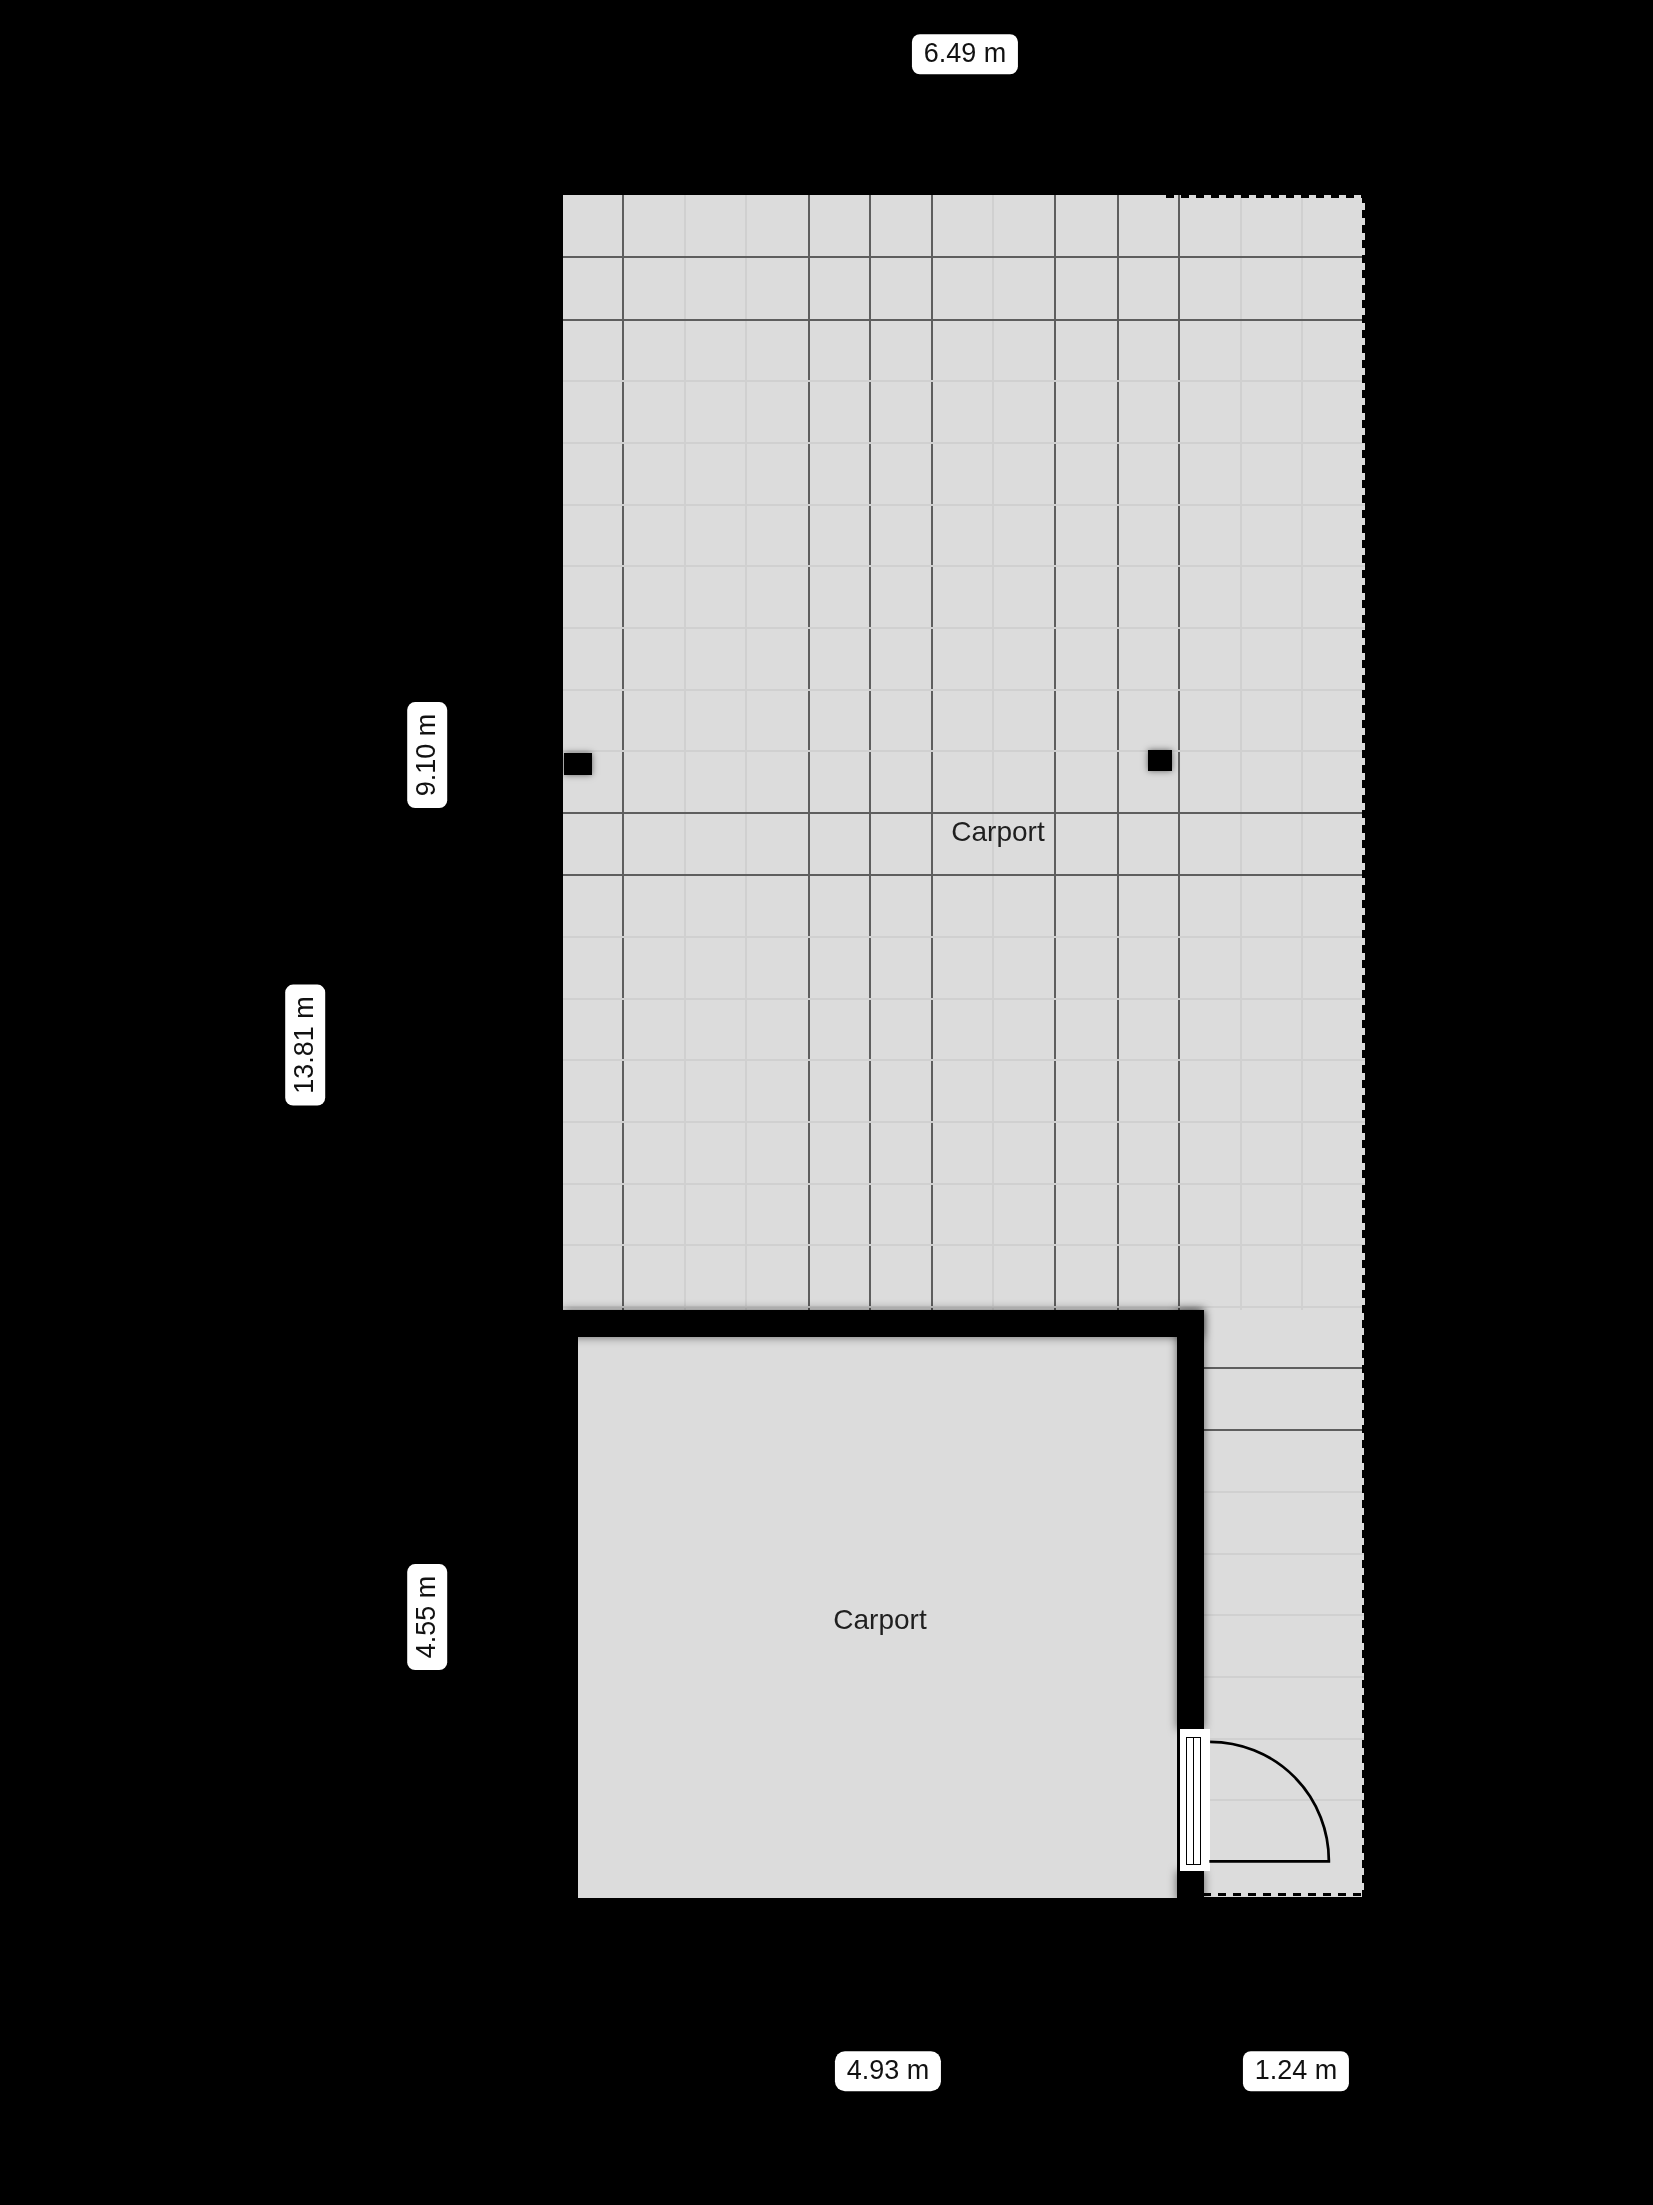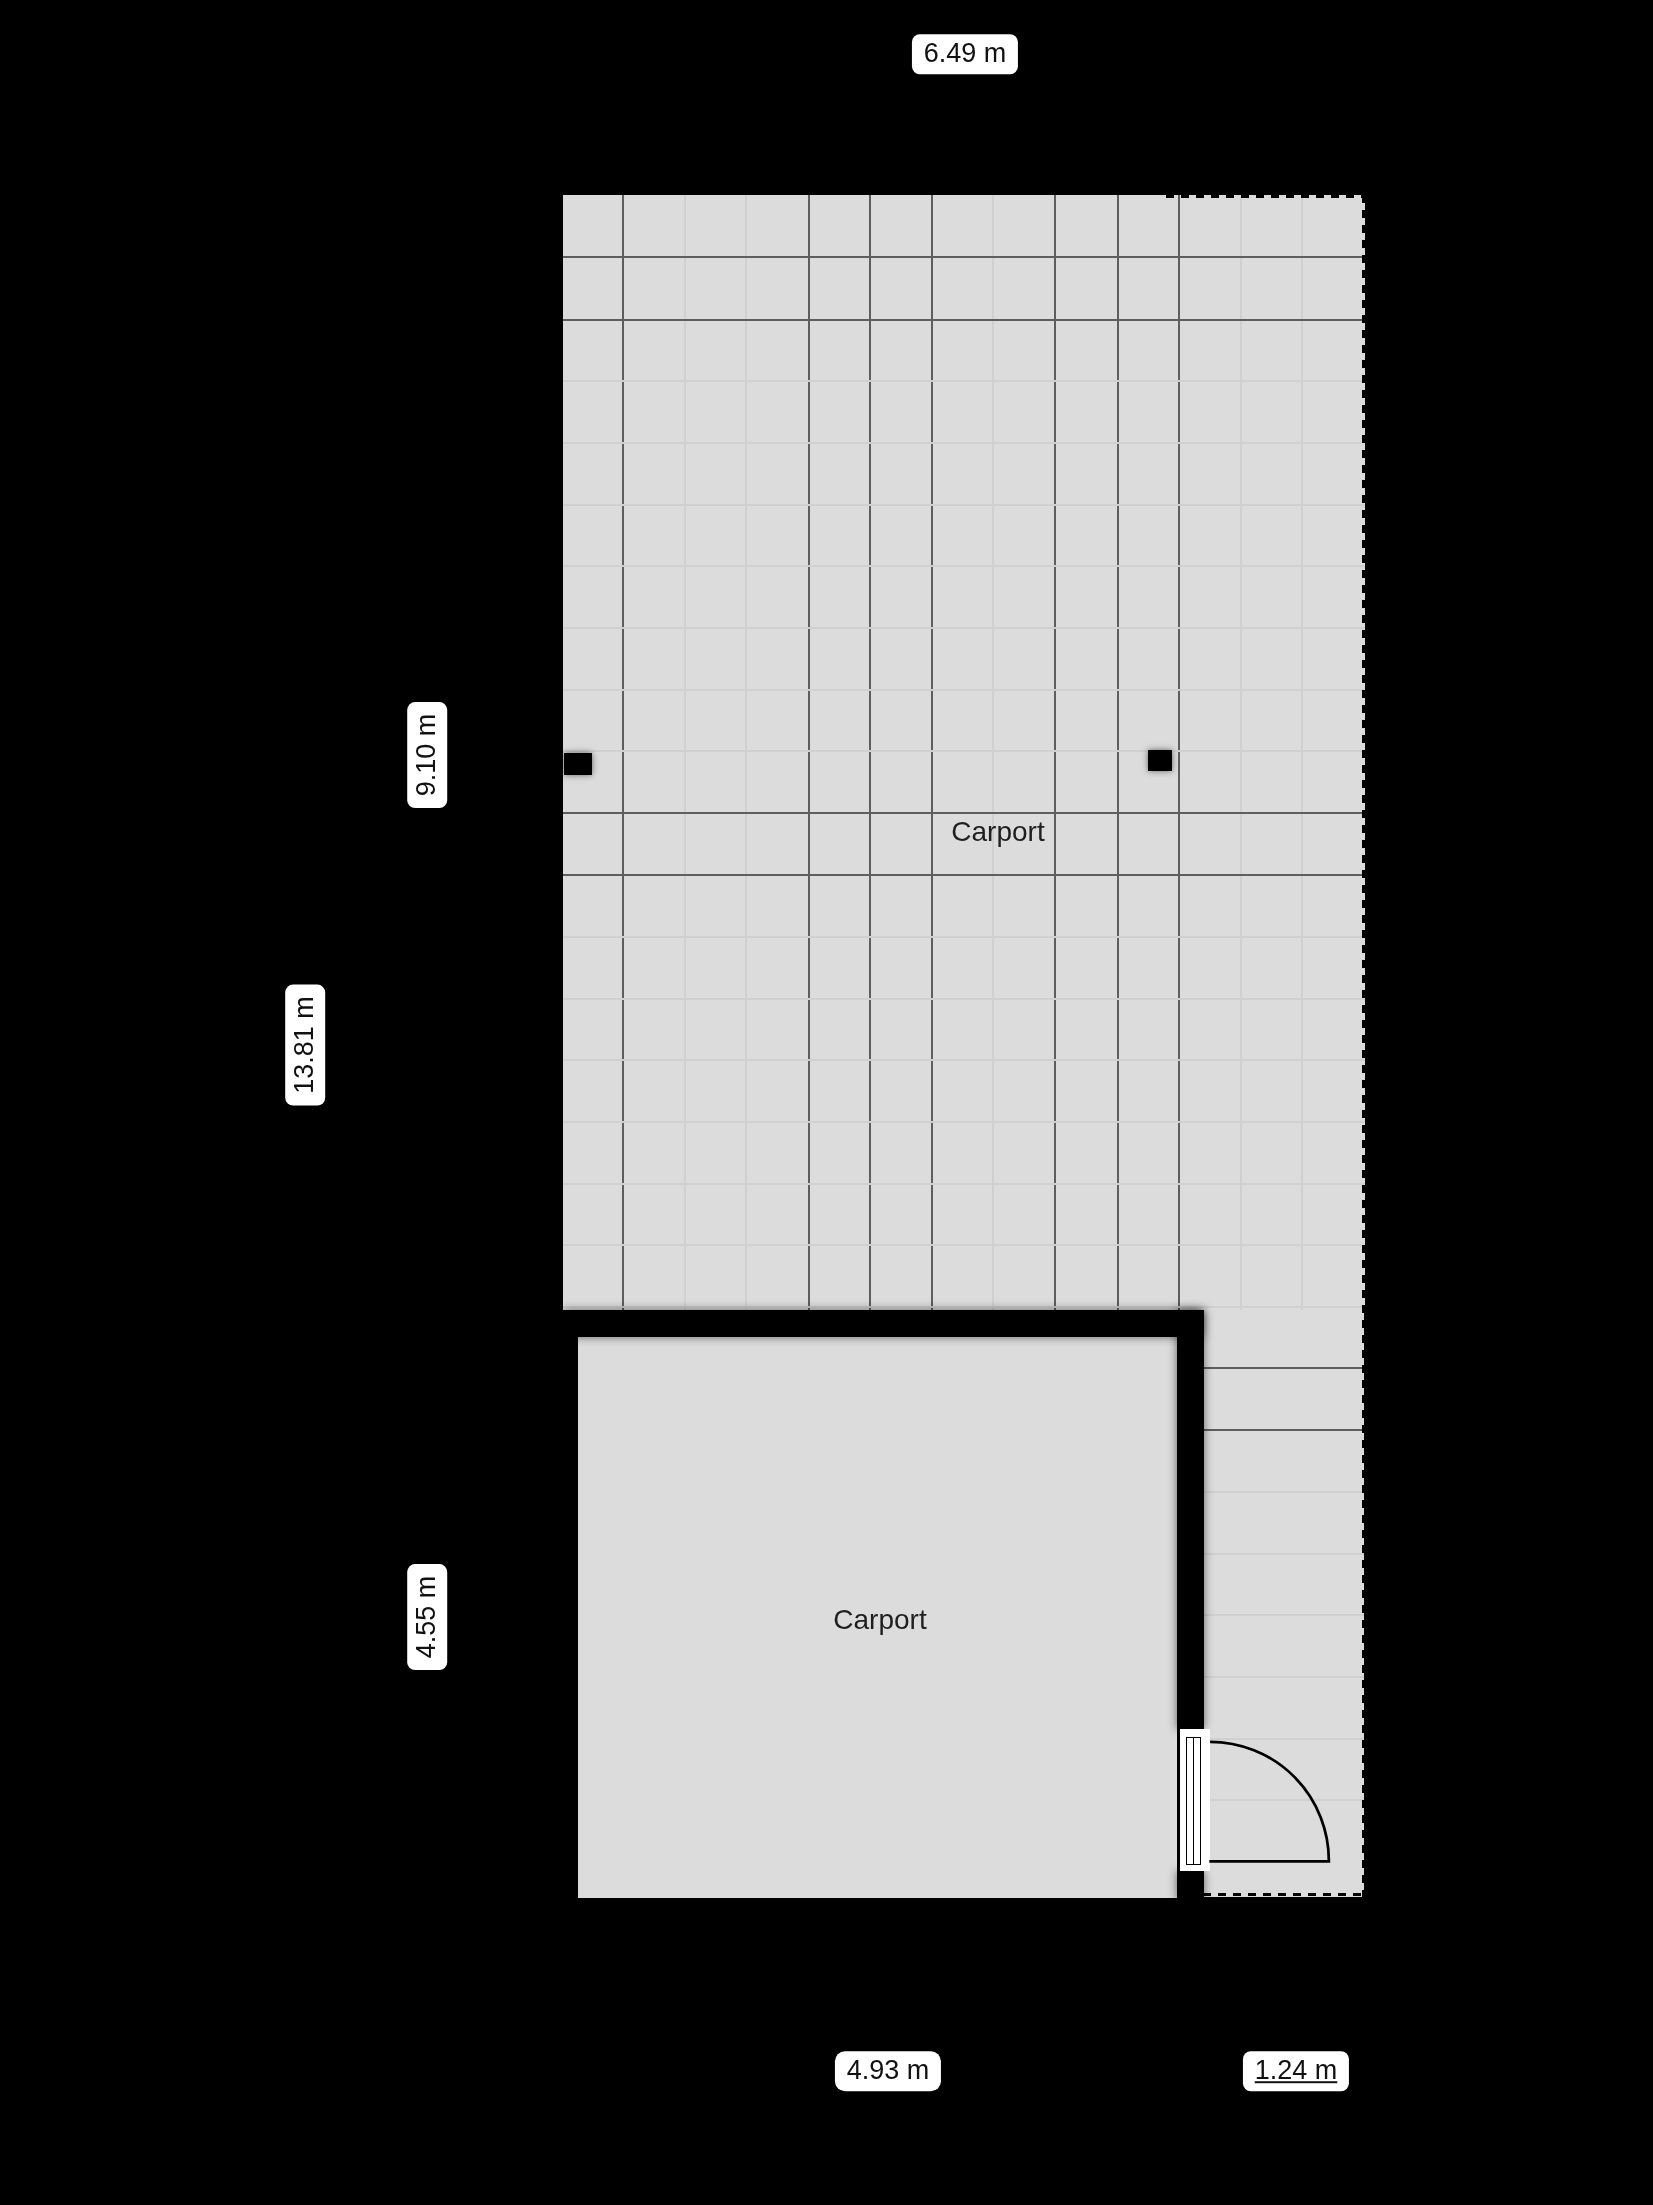--- a/index.html
+++ b/index.html
@@ -109,16 +109,16 @@
   </svg>
 
   <div class="room-label" style="left:998px;top:832px;">Carport</div>
   <div class="room-label" style="left:880px;top:1620px;">Carport</div>
 
   <div class="pill" style="left:965px;top:45px;margin-top:9px;">6.49 m</div>
   <div class="pill rot" style="left:427px;top:755px;">9.10 m</div>
   <div class="pill rot" style="left:305px;top:1045px;">13.81 m</div>
   <div class="pill rot" style="left:427px;top:1617px;">4.55 m</div>
   <div class="pill" style="left:888px;top:2071px;border-radius:10px;">4.93 m</div>
-  <div class="pill" style="left:1296px;top:2071px;text-decoration:underline;">1.24 m</div>
+  <div class="pill" style="left:1296px;top:2071px;">1.24 m</div>
 
 </div>
 
 
 </body></html>

